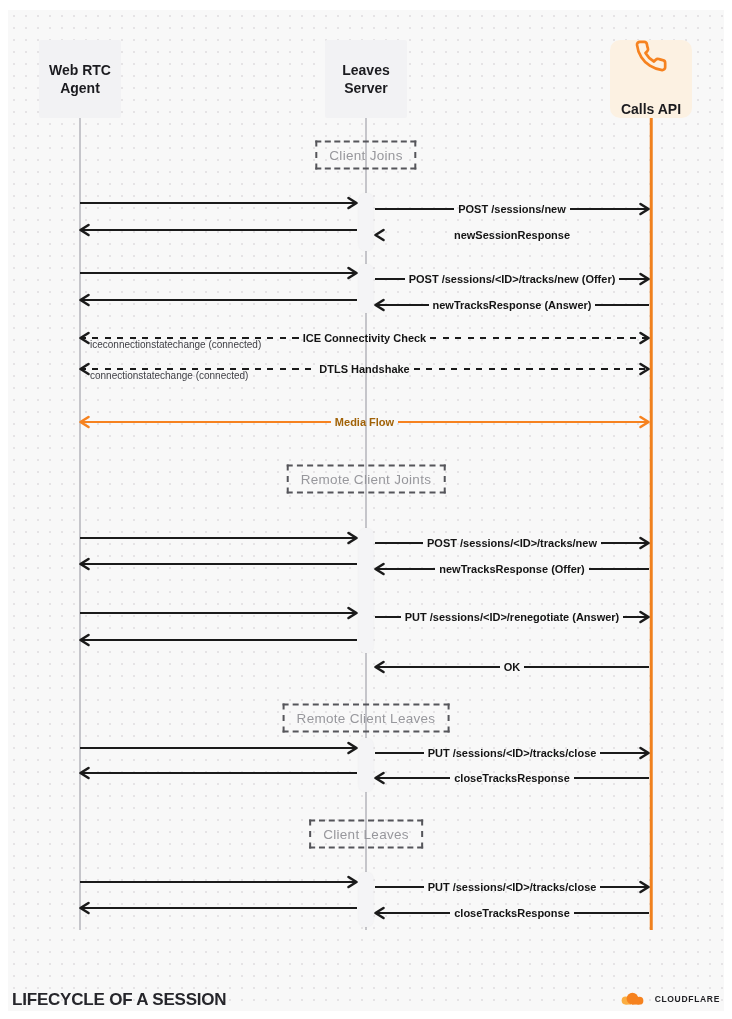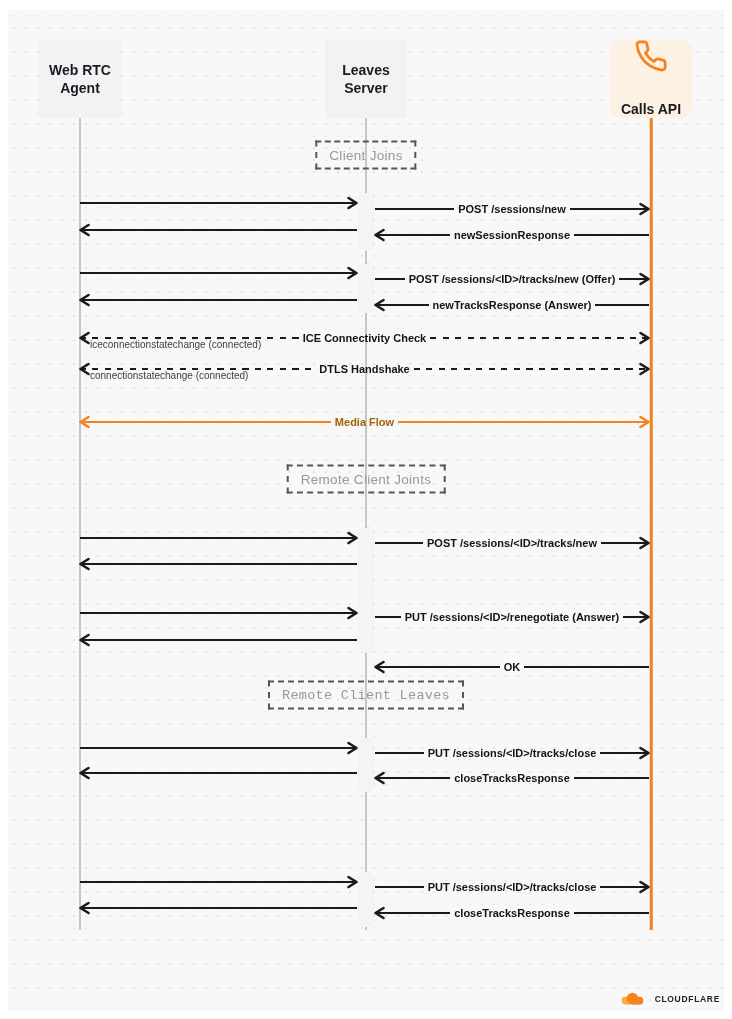--- a/index.html
+++ b/index.html
@@ -54,42 +54,43 @@
       <div class="life" style="left: 80px; top: 118px; height: 812px;"></div>
       <div class="life" style="left: 366px; top: 118px; height: 812px;"></div>
       <div class="life accent" style="left: 651px; top: 118px; height: 812px;"></div>
       <div class="act" style="left: 366px; top: 193px; height: 58px;"></div>
       <div class="act" style="left: 366px; top: 264px; height: 49px;"></div>
       <div class="act" style="left: 366px; top: 528px; height: 125px;"></div>
       <div class="act" style="left: 366px; top: 738px; height: 54px;"></div>
       <div class="act" style="left: 366px; top: 872px; height: 55px;"></div>
       <div class="note" style="left: 366px; top: 155px;">Client Joins</div>
       <div class="note" style="left: 366px; top: 479px;">Remote Client Joints</div>
-      <div class="note" style="left: 366px; top: 695px; font-family: Liberation Mono, monospace;">Remote Client Leaves</div>
+      <div class="note" style="left: 366px; top: 718px;">Remote Client Leaves</div>
+      <div class="note" style="left: 366px; top: 834px;">Client Leaves</div>
       <div class="msg solid" style="left: 80px; top: 196px; width: 277px;">
         <div class="ln"></div>
         <div class="head r"><svg width="13" height="14" viewBox="0 0 13 14">
             <polyline points="2.5,2 10.5,7 2.5,12" fill="none" stroke="#1a1a1a" stroke-width="2.6" stroke-linecap="round" stroke-linejoin="round"></polyline>
           </svg></div>
       </div>
       <div class="msg solid" style="left: 375px; top: 202px; width: 274px;">
         <div class="ln"></div>
         <div class="lbl">POST /sessions/new</div>
         <div class="ln"></div>
         <div class="head r"><svg width="13" height="14" viewBox="0 0 13 14">
             <polyline points="2.5,2 10.5,7 2.5,12" fill="none" stroke="#1a1a1a" stroke-width="2.6" stroke-linecap="round" stroke-linejoin="round"></polyline>
           </svg></div>
       </div>
       <div class="msg solid" style="left: 80px; top: 223px; width: 277px;">
         <div class="ln"></div>
         <div class="head l"><svg width="13" height="14" viewBox="0 0 13 14">
             <polyline points="10.5,2 2.5,7 10.5,12" fill="none" stroke="#1a1a1a" stroke-width="2.6" stroke-linecap="round" stroke-linejoin="round"></polyline>
           </svg></div>
       </div>
-      <div class="msg solid" style="left: 375px; top: 228px; width: 274px;">
+      <div class="msg solid" style="left: 375px; top: 228px; width: 274px; flex-direction: column;">
         <div class="ln"></div>
         <div class="lbl">newSessionResponse</div>
         <div class="ln"></div>
         <div class="head l"><svg width="13" height="14" viewBox="0 0 13 14">
             <polyline points="10.5,2 2.5,7 10.5,12" fill="none" stroke="#1a1a1a" stroke-width="2.6" stroke-linecap="round" stroke-linejoin="round"></polyline>
           </svg></div>
       </div>
       <div class="msg solid" style="left: 80px; top: 266px; width: 277px;">
         <div class="ln"></div>
         <div class="head r"><svg width="13" height="14" viewBox="0 0 13 14">
@@ -161,20 +162,28 @@
       </div>
       <div class="msg solid" style="left: 375px; top: 536px; width: 274px;">
         <div class="ln"></div>
         <div class="lbl">POST /sessions/&lt;ID&gt;/tracks/new</div>
         <div class="ln"></div>
         <div class="head r"><svg width="13" height="14" viewBox="0 0 13 14">
             <polyline points="2.5,2 10.5,7 2.5,12" fill="none" stroke="#1a1a1a" stroke-width="2.6" stroke-linecap="round" stroke-linejoin="round"></polyline>
           </svg></div>
       </div>
       <div class="msg solid" style="left: 80px; top: 557px; width: 277px;">
+        <div class="ln"></div>
+        <div class="head l"><svg width="13" height="14" viewBox="0 0 13 14">
+            <polyline points="10.5,2 2.5,7 10.5,12" fill="none" stroke="#1a1a1a" stroke-width="2.6" stroke-linecap="round" stroke-linejoin="round"></polyline>
+          </svg></div>
+      </div>
+      <div class="msg solid" style="left: 375px; top: 562px; width: 274px;">
+        <div class="ln"></div>
+        <div class="lbl">newTracksResponse (Offer)</div>
         <div class="ln"></div>
         <div class="head l"><svg width="13" height="14" viewBox="0 0 13 14">
             <polyline points="10.5,2 2.5,7 10.5,12" fill="none" stroke="#1a1a1a" stroke-width="2.6" stroke-linecap="round" stroke-linejoin="round"></polyline>
           </svg></div>
       </div>
       <div class="msg solid" style="left: 80px; top: 606px; width: 277px;">
         <div class="ln"></div>
         <div class="head r"><svg width="13" height="14" viewBox="0 0 13 14">
             <polyline points="2.5,2 10.5,7 2.5,12" fill="none" stroke="#1a1a1a" stroke-width="2.6" stroke-linecap="round" stroke-linejoin="round"></polyline>
           </svg></div>
@@ -266,20 +275,21 @@
         <div>Server</div>
       </div>
       <div class="actor accent" style="left: 651px;">
         <span class="icon"><svg width="34" height="34" viewBox="0 0 24 24" fill="none" stroke="#f6821f" stroke-width="1.9" stroke-linecap="round" stroke-linejoin="round">
             <path d="M22 16.92v3a2 2 0 0 1-2.18 2 19.79 19.79 0 0 1-8.63-3.07 19.5 19.5 0 0 1-6-6A19.79 19.79 0 0 1 2.12 4.18 2 2 0 0 1 4.11 2h3a2 2 0 0 1 2 1.72 12.84 12.84 0 0 0 .7 2.81 2 2 0 0 1-.45 2.11L8.09 9.91a16 16 0 0 0 6 6l1.27-1.27a2 2 0 0 1 2.11-.45 12.84 12.84 0 0 0 2.81.7A2 2 0 0 1 22 16.92z"></path>
           </svg></span>
         <div>Calls API</div>
       </div>
     </div>
 
+  <div class="footer-title">LIFECYCLE OF A SESSION</div>
 
   <div class="logo">
     <svg width="28" height="19" viewBox="0 0 30 20">
       <circle cx="8.2" cy="12.2" r="4.3" fill="#fbad41"></circle>
       <rect x="8" y="9" width="6" height="7.5" fill="#fbad41"></rect>
       <circle cx="15.5" cy="10.2" r="6.3" fill="#f6821f"></circle>
       <circle cx="23" cy="12.3" r="4.2" fill="#f6821f"></circle>
       <rect x="15" y="10.5" width="8" height="6" fill="#f6821f"></rect>
     </svg>
     <span class="logo-text">CLOUDFLARE</span>

